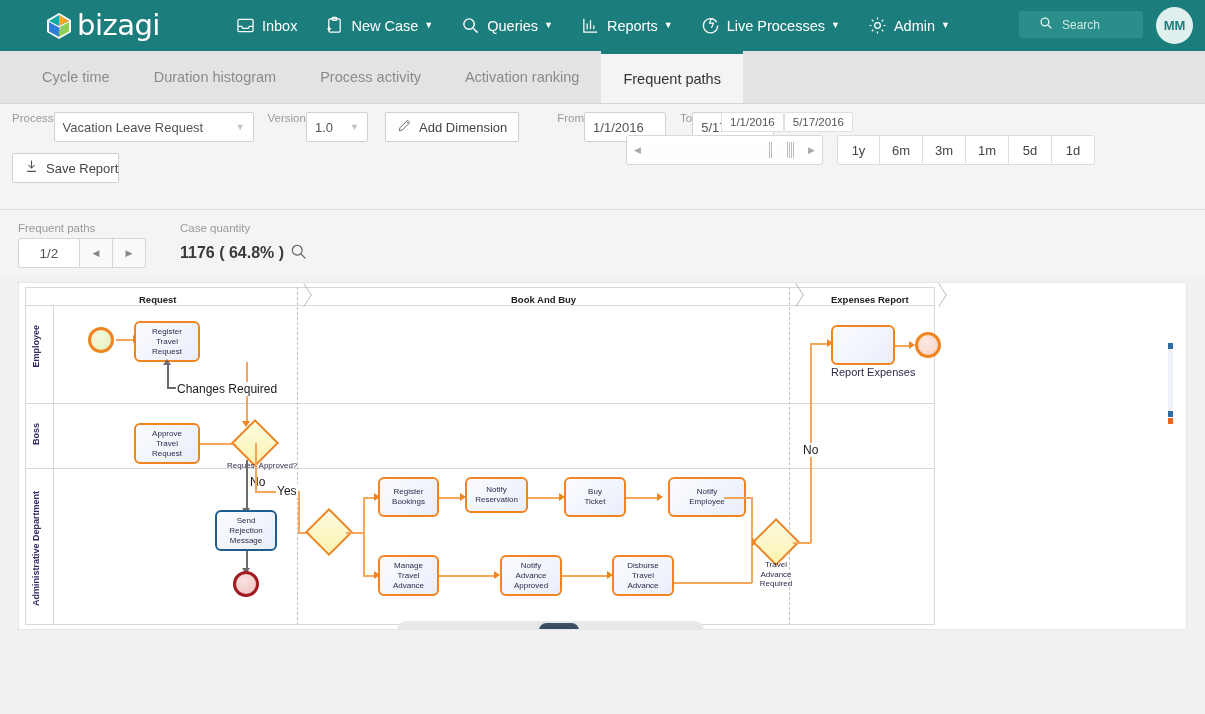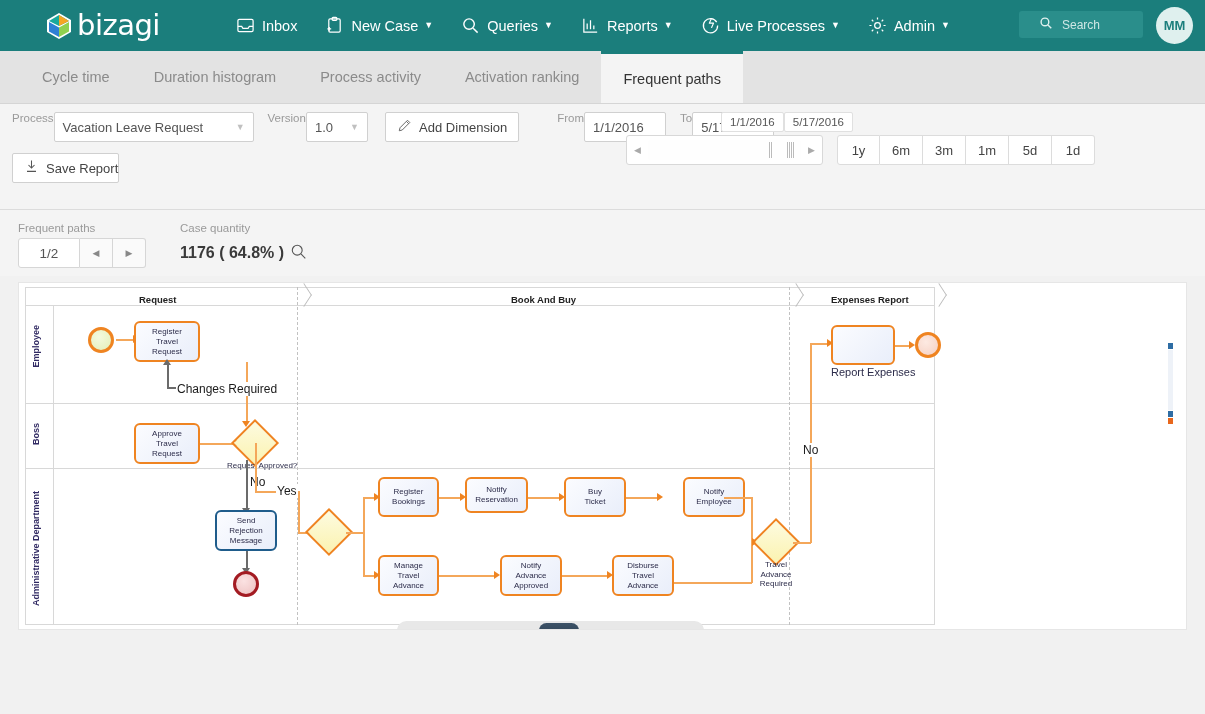--- a/index.html
+++ b/index.html
@@ -514,21 +514,21 @@
     <div class="arrow-r" style="left:441px; top:210px;"></div>
 
     <div class="task" style="left:446px; top:194px; width:63px; height:36px;">Notify Reservation</div>
     <div class="edge h" style="left:509px; top:214px; width:34px;"></div>
     <div class="arrow-r" style="left:540px; top:210px;"></div>
 
     <div class="task" style="left:545px; top:194px; width:62px; height:40px;">Buy Ticket</div>
     <div class="edge h" style="left:607px; top:214px; width:34px;"></div>
     <div class="arrow-r" style="left:638px; top:210px;"></div>
 
-    <div class="task" style="left:664px; top:194px; width:62px; height:40px;">Notify Employee</div>
+    <div class="task" style="left:649px; top:194px; width:78px; height:40px;">Notify Employee</div>
 
     <div class="task" style="left:359px; top:272px; width:61px; height:41px;">Manage Travel Advance</div>
     <div class="edge h" style="left:420px; top:292px; width:58px;"></div>
     <div class="arrow-r" style="left:475px; top:288px;"></div>
 
     <div class="task" style="left:481px; top:272px; width:62px; height:41px;">Notify Advance Approved</div>
     <div class="edge h" style="left:543px; top:292px; width:48px;"></div>
     <div class="arrow-r" style="left:588px; top:288px;"></div>
 
     <div class="task" style="left:593px; top:272px; width:62px; height:41px;">Disburse Travel Advance</div>

